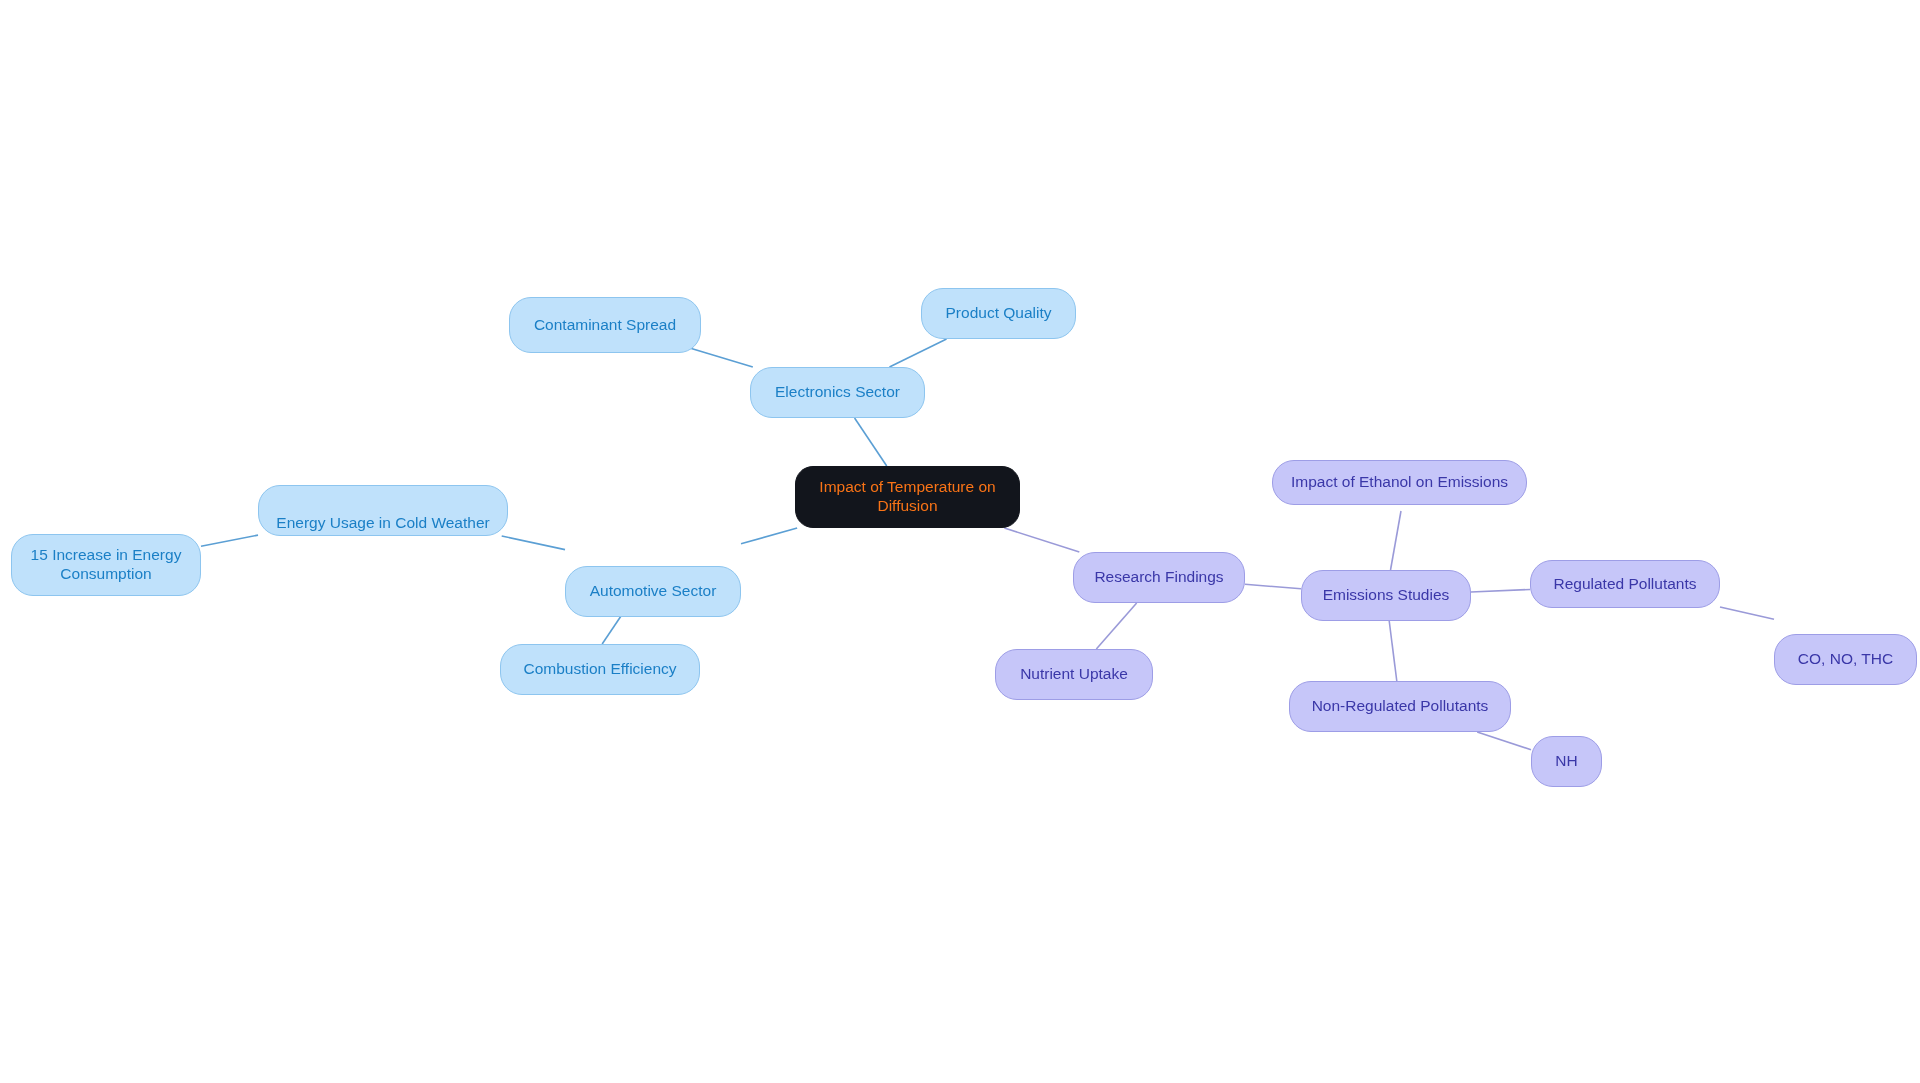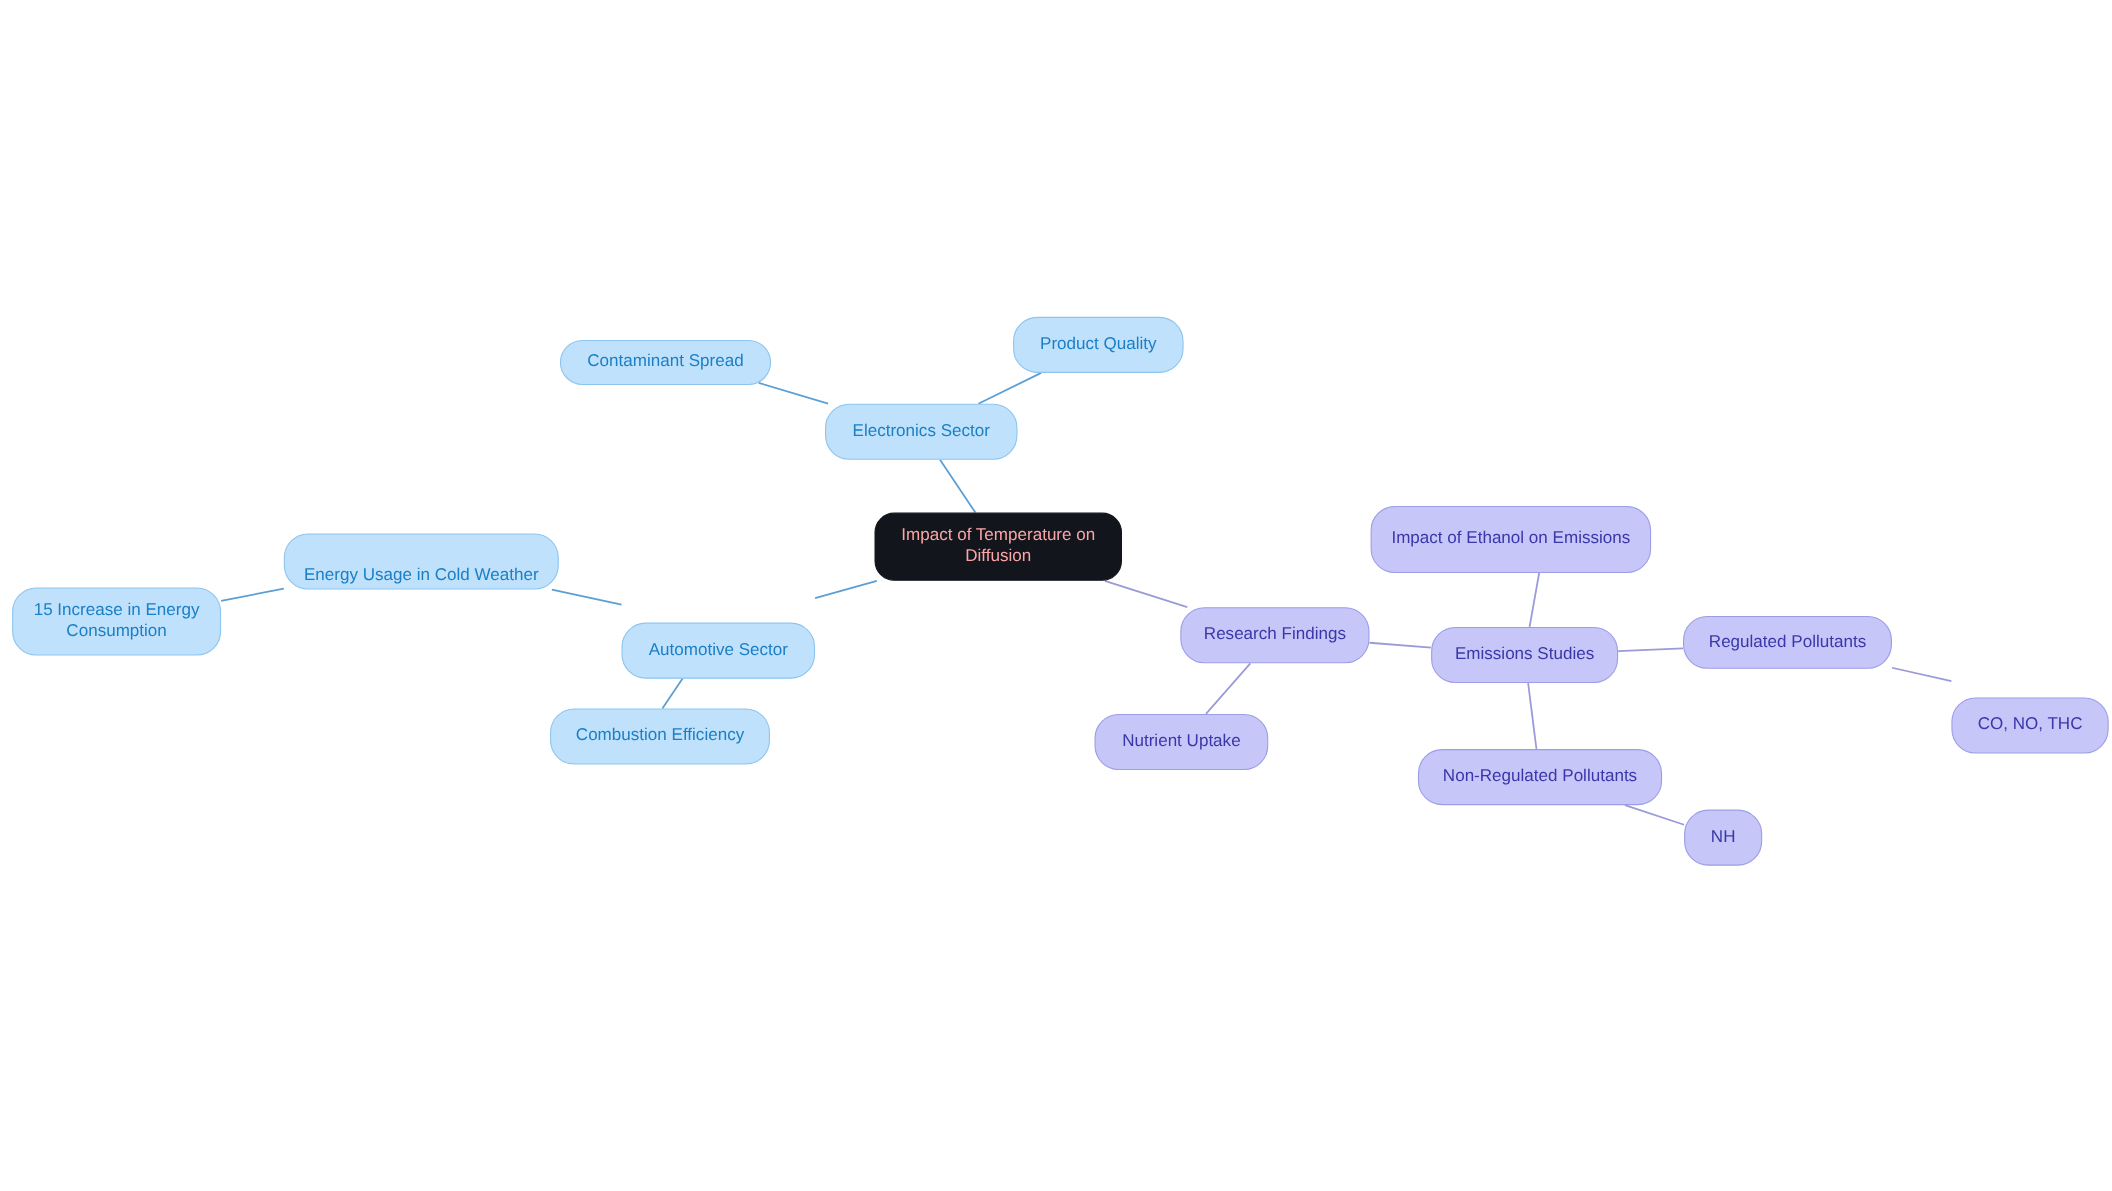--- a/index.html
+++ b/index.html
@@ -35,21 +35,21 @@
     text-align: center;
     line-height: 1.22;
     border-style: solid;
     border-width: 1px;
     white-space: pre-line;
     padding: 2px 10px;
   }
   .node.root {
     background: #12151c;
     border-color: #12151c;
-    color: #fca5a5;
+    color: #f97316;
     font-size: 15.5px;
     border-radius: 18px;
   }
   .node.blue {
     background: #bfe1fb;
     border-color: #8dc5ef;
     color: #1a7fc6;
     font-size: 15.5px;
     border-radius: 22px;
   }
@@ -79,29 +79,29 @@
       <line x1="1390.5204545454546" y1="570" x2="1400.9795454545454" y2="511" stroke="#9a9ad8" stroke-width="1.6"></line>
       <line x1="1471" y1="591.9435146443515" x2="1530" y2="589.4748953974895" stroke="#9a9ad8" stroke-width="1.6"></line>
       <line x1="1720" y1="607.0419501133787" x2="1774" y2="619.2868480725624" stroke="#9a9ad8" stroke-width="1.6"></line>
       <line x1="1389.2162162162163" y1="621" x2="1396.7837837837837" y2="681" stroke="#9a9ad8" stroke-width="1.6"></line>
       <line x1="1477.1954545454546" y1="732" x2="1531" y2="749.7732732732733" stroke="#9a9ad8" stroke-width="1.6"></line>
     </svg>
   <div id="node-layer">
       <div class="node root" style="left: 795px; top: 466px; width: 225px; height: 62px;"><span>Impact of Temperature on
 Diffusion</span></div>
       <div class="node blue" style="left: 750px; top: 367px; width: 175px; height: 51px;"><span>Electronics Sector</span></div>
-      <div class="node blue" style="left: 509px; top: 309px; width: 192px; height: 41px; justify-content: center;"><span>Contaminant Spread</span></div>
+      <div class="node blue" style="left: 509px; top: 297px; width: 192px; height: 56px; justify-content: center;"><span>Contaminant Spread</span></div>
       <div class="node blue" style="left: 921px; top: 288px; width: 155px; height: 51px;"><span>Product Quality</span></div>
       <div class="node blue" style="left: 565px; top: 566px; width: 176px; height: 51px;"><span>Automotive Sector</span></div>
       <div class="node blue" style="left: 258px; top: 485px; width: 250px; height: 51px; align-items: flex-end;"><span>Energy Usage in Cold Weather</span></div>
       <div class="node blue" style="left: 11px; top: 534px; width: 190px; height: 62px;"><span>15 Increase in Energy
 Consumption</span></div>
       <div class="node blue" style="left: 500px; top: 644px; width: 200px; height: 51px;"><span>Combustion Efficiency</span></div>
       <div class="node purple" style="left: 1073px; top: 552px; width: 172px; height: 51px;"><span>Research Findings</span></div>
       <div class="node purple" style="left: 995px; top: 649px; width: 158px; height: 51px;"><span>Nutrient Uptake</span></div>
       <div class="node purple" style="left: 1301px; top: 570px; width: 170px; height: 51px;"><span>Emissions Studies</span></div>
-      <div class="node purple" style="left: 1246px; top: 460px; width: 255px; height: 61px;"><span>Impact of Ethanol on Emissions</span></div>
+      <div class="node purple" style="left: 1272px; top: 460px; width: 255px; height: 45px;"><span>Impact of Ethanol on Emissions</span></div>
       <div class="node purple" style="left: 1530px; top: 560px; width: 190px; height: 48px;"><span>Regulated Pollutants</span></div>
       <div class="node purple" style="left: 1774px; top: 634px; width: 143px; height: 51px;"><span>CO, NO, THC</span></div>
       <div class="node purple" style="left: 1289px; top: 681px; width: 222px; height: 51px;"><span>Non-Regulated Pollutants</span></div>
       <div class="node purple" style="left: 1531px; top: 736px; width: 71px; height: 51px;"><span>NH</span></div>
     </div>
 </div>
 
 </body></html>

